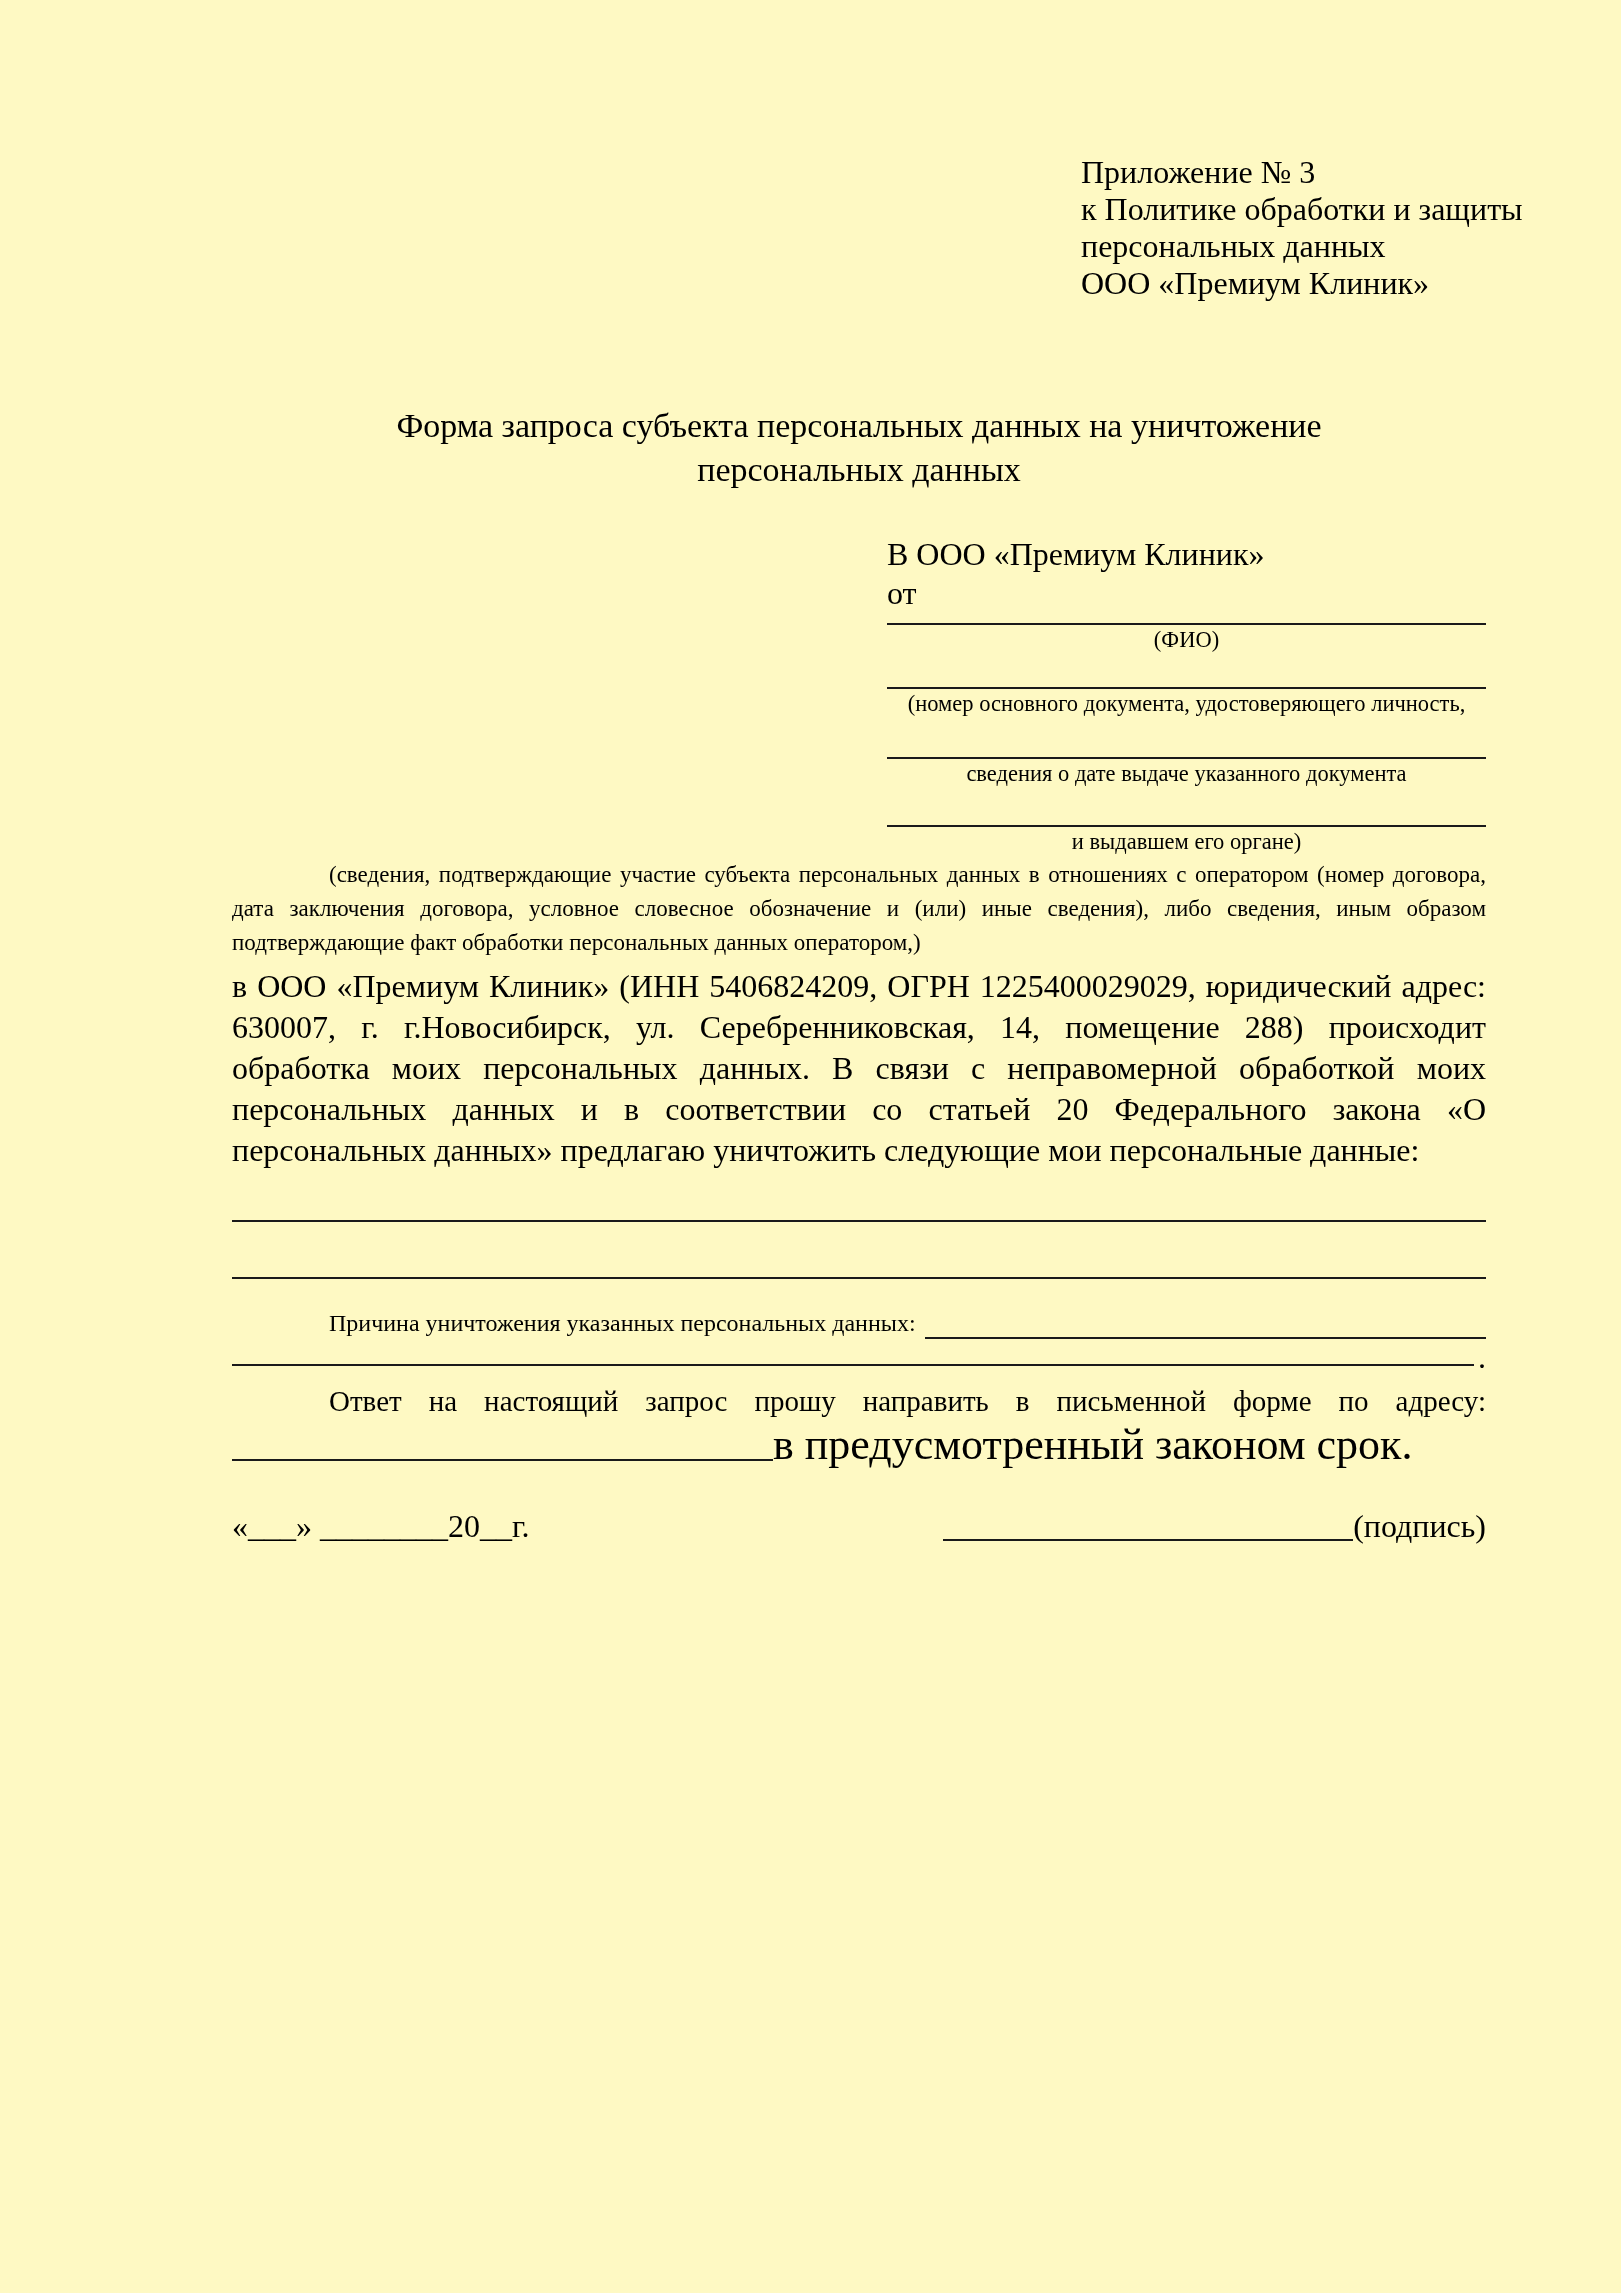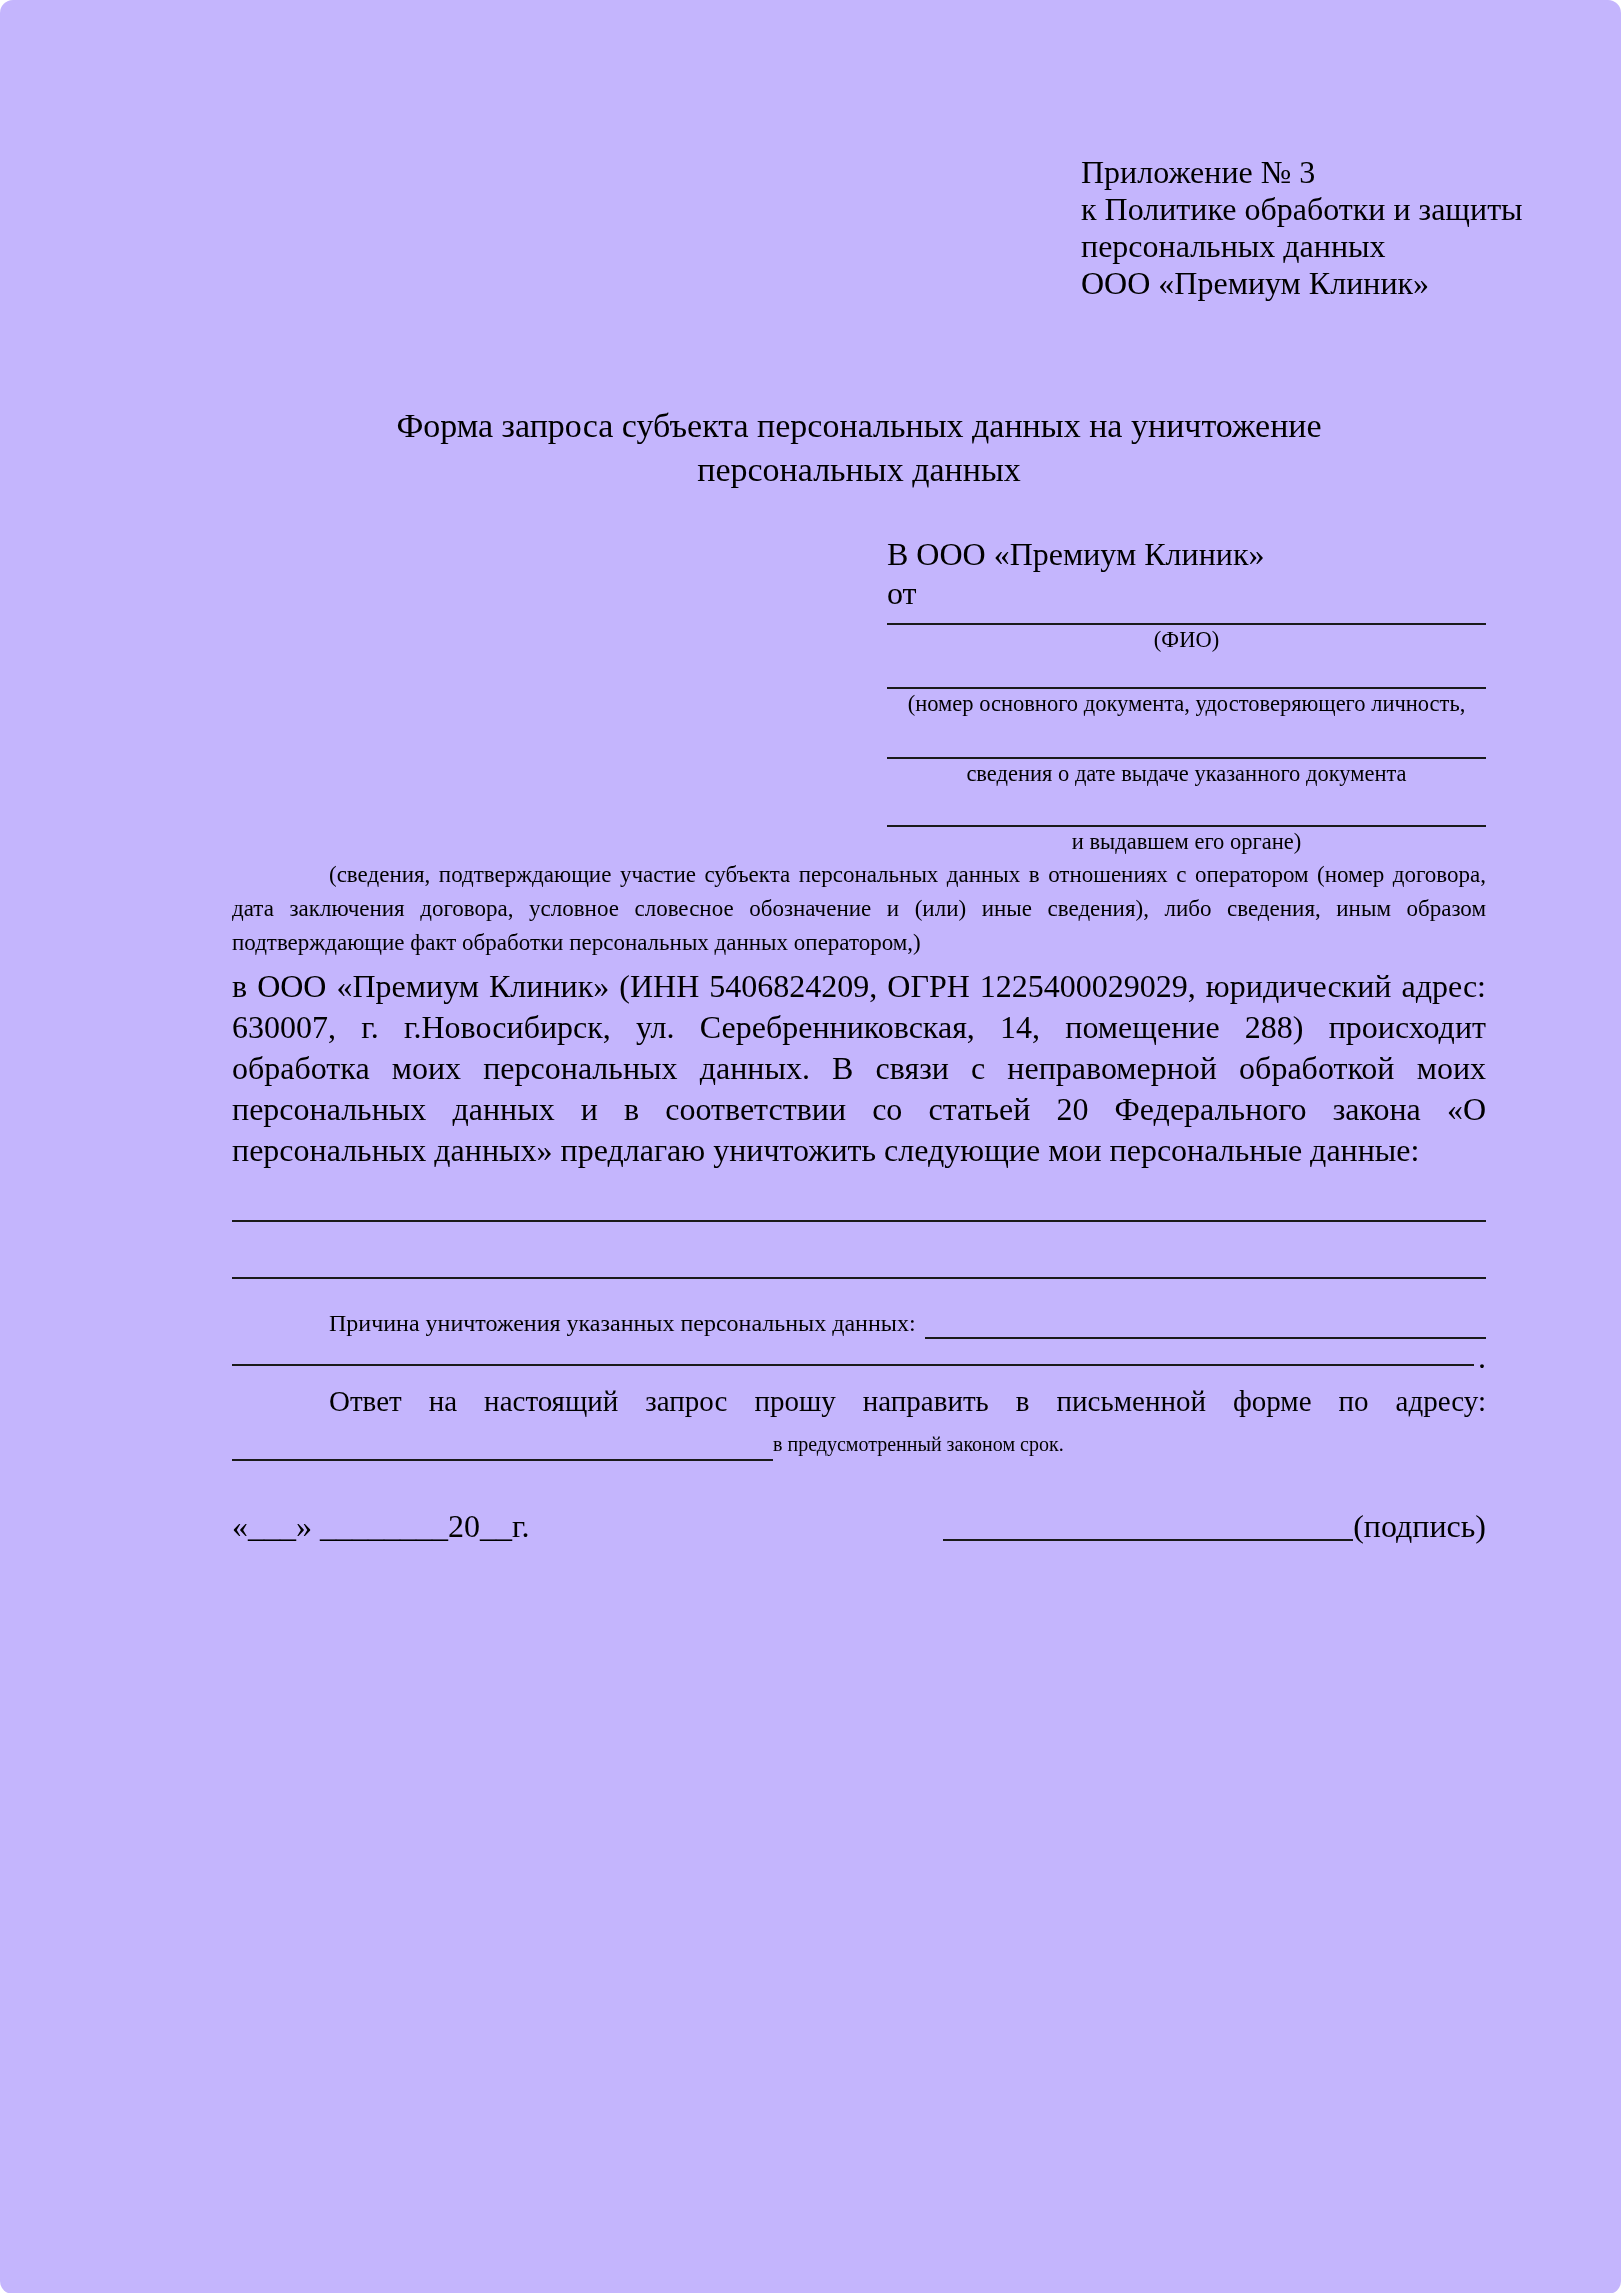--- a/index.html
+++ b/index.html
@@ -4,27 +4,26 @@
 <style>
   html, body {
     margin: 0;
     padding: 0;
     background: #ffffff;
   }
   .page {
     position: relative;
     width: 1621px;
     height: 2294px;
-    background: #c4b5fd;
+    background: #fef9c3;
     color: #000000;
     font-family: "Liberation Serif", "DejaVu Serif", serif;
     box-sizing: border-box;
     padding: 154px 135px 0 232px; 
     overflow: hidden;
-    border-radius: 13px;
   }
   .content { width: 1254px; }
 
   
   .header-block {
     margin-left: 849px;
     font-size: 32px;
     line-height: 37px;
     white-space: nowrap;
   }
@@ -112,21 +111,21 @@
   .reply-par {
     margin: 9.8px 0 0 0;
     font-size: 29px;
     line-height: 41px;
     text-indent: 97px;
     text-align: justify;
     text-align-last: justify;
   }
   .reply-line2 {
     display: flex;
-    font-size: 20px;
+    font-size: 44px;
     line-height: 45px;
   }
   .address-line {
     width: 541px;
     border-bottom: 2.9px solid #1a1a1a;
     margin-bottom: 5.9px;
   }
   .reply-tail { white-space: nowrap; }
 
   .sign-row {

